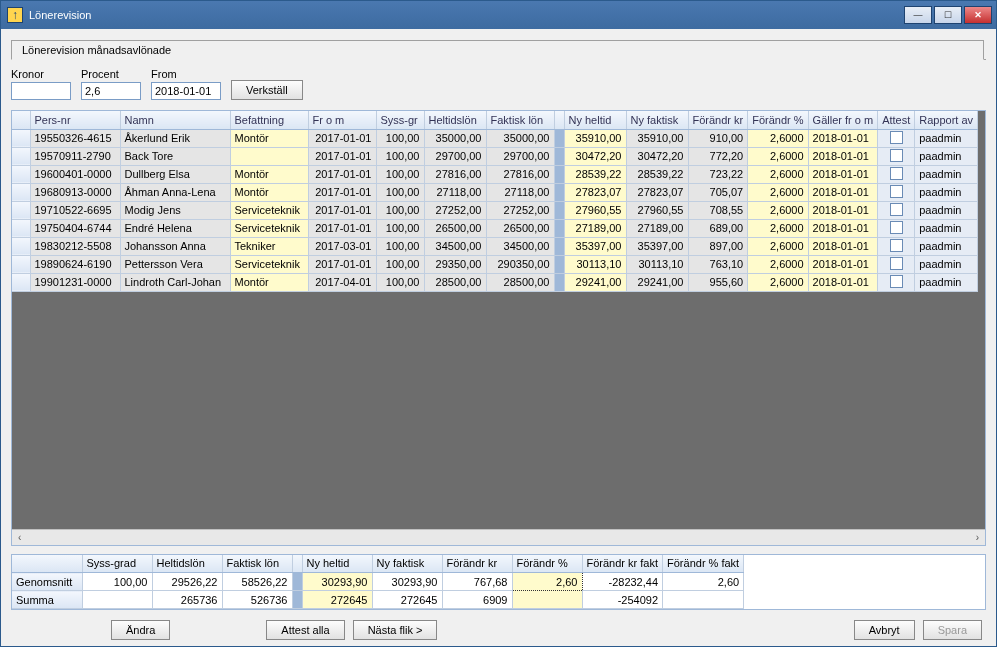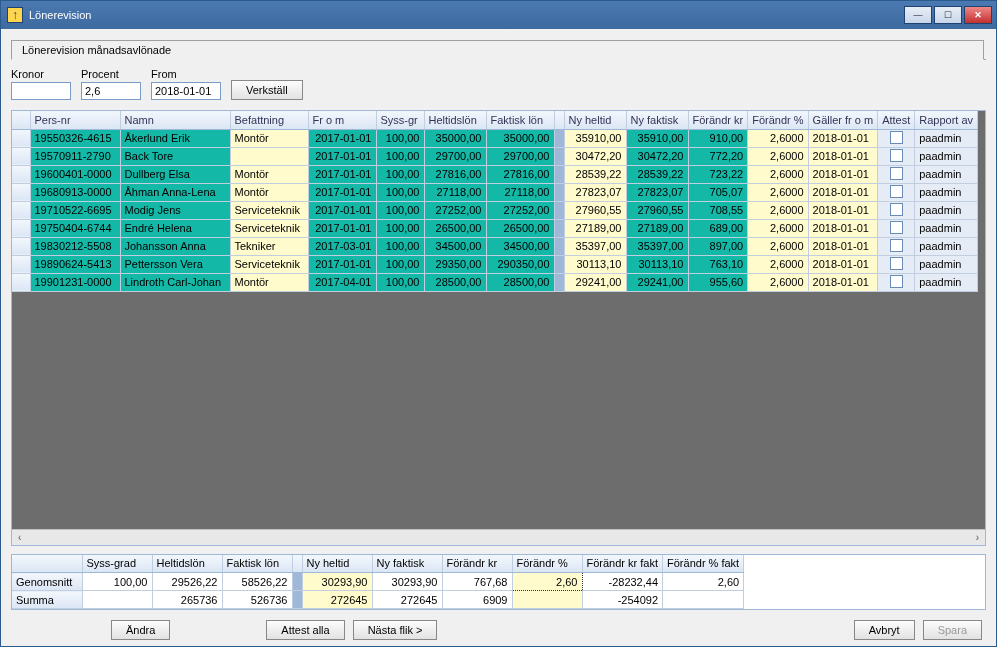--- a/index.html
+++ b/index.html
@@ -113,21 +113,21 @@
     display: flex;
     flex-direction: column;
     overflow: hidden;
   }
   .grid-scroll {
     overflow: auto;
     background: #6d6d6d;
   }
   table.grid {
     border-collapse: collapse;
-    background: #14b8a6;
+    background: #e5e5e5;
     width: max-content;
   }
   table.grid th, table.grid td {
     border-right: 1px solid #c0cee0;
     border-bottom: 1px solid #c0cee0;
     padding: 1px 4px;
     white-space: nowrap;
     height: 18px;
     vertical-align: middle;
   }
@@ -385,21 +385,21 @@
                 <td class="yellow num" style="min-width: 62px;">35397,00</td>
                 <td class="num" style="min-width: 62px;">35397,00</td>
                 <td class="num" style="min-width: 58px;">897,00</td>
                 <td class="yellow num" style="min-width: 52px;">2,6000</td>
                 <td class="yellow" style="min-width: 66px;">2018-01-01</td>
                 <td class="attest-cell" style="min-width: 34px;"><span class="chk"></span></td>
                 <td class="blue" style="min-width: 60px;">paadmin</td>
               </tr>
               <tr>
                 <td class="row-selector"></td>
-                <td class="" style="min-width: 90px;">19890624-5413</td>
+                <td class="" style="min-width: 90px;">19890624-6190</td>
                 <td class="" style="min-width: 110px;">Pettersson Vera</td>
                 <td class="yellow" style="min-width: 78px;">Serviceteknik</td>
                 <td class="num" style="min-width: 68px;">2017-01-01</td>
                 <td class="num" style="min-width: 48px;">100,00</td>
                 <td class="num" style="min-width: 62px;">29350,00</td>
                 <td class="num" style="min-width: 68px;">290350,00</td>
                 <td class="band-sep" style="min-width: 10px;"></td>
                 <td class="yellow num" style="min-width: 62px;">30113,10</td>
                 <td class="num" style="min-width: 62px;">30113,10</td>
                 <td class="num" style="min-width: 58px;">763,10</td>

